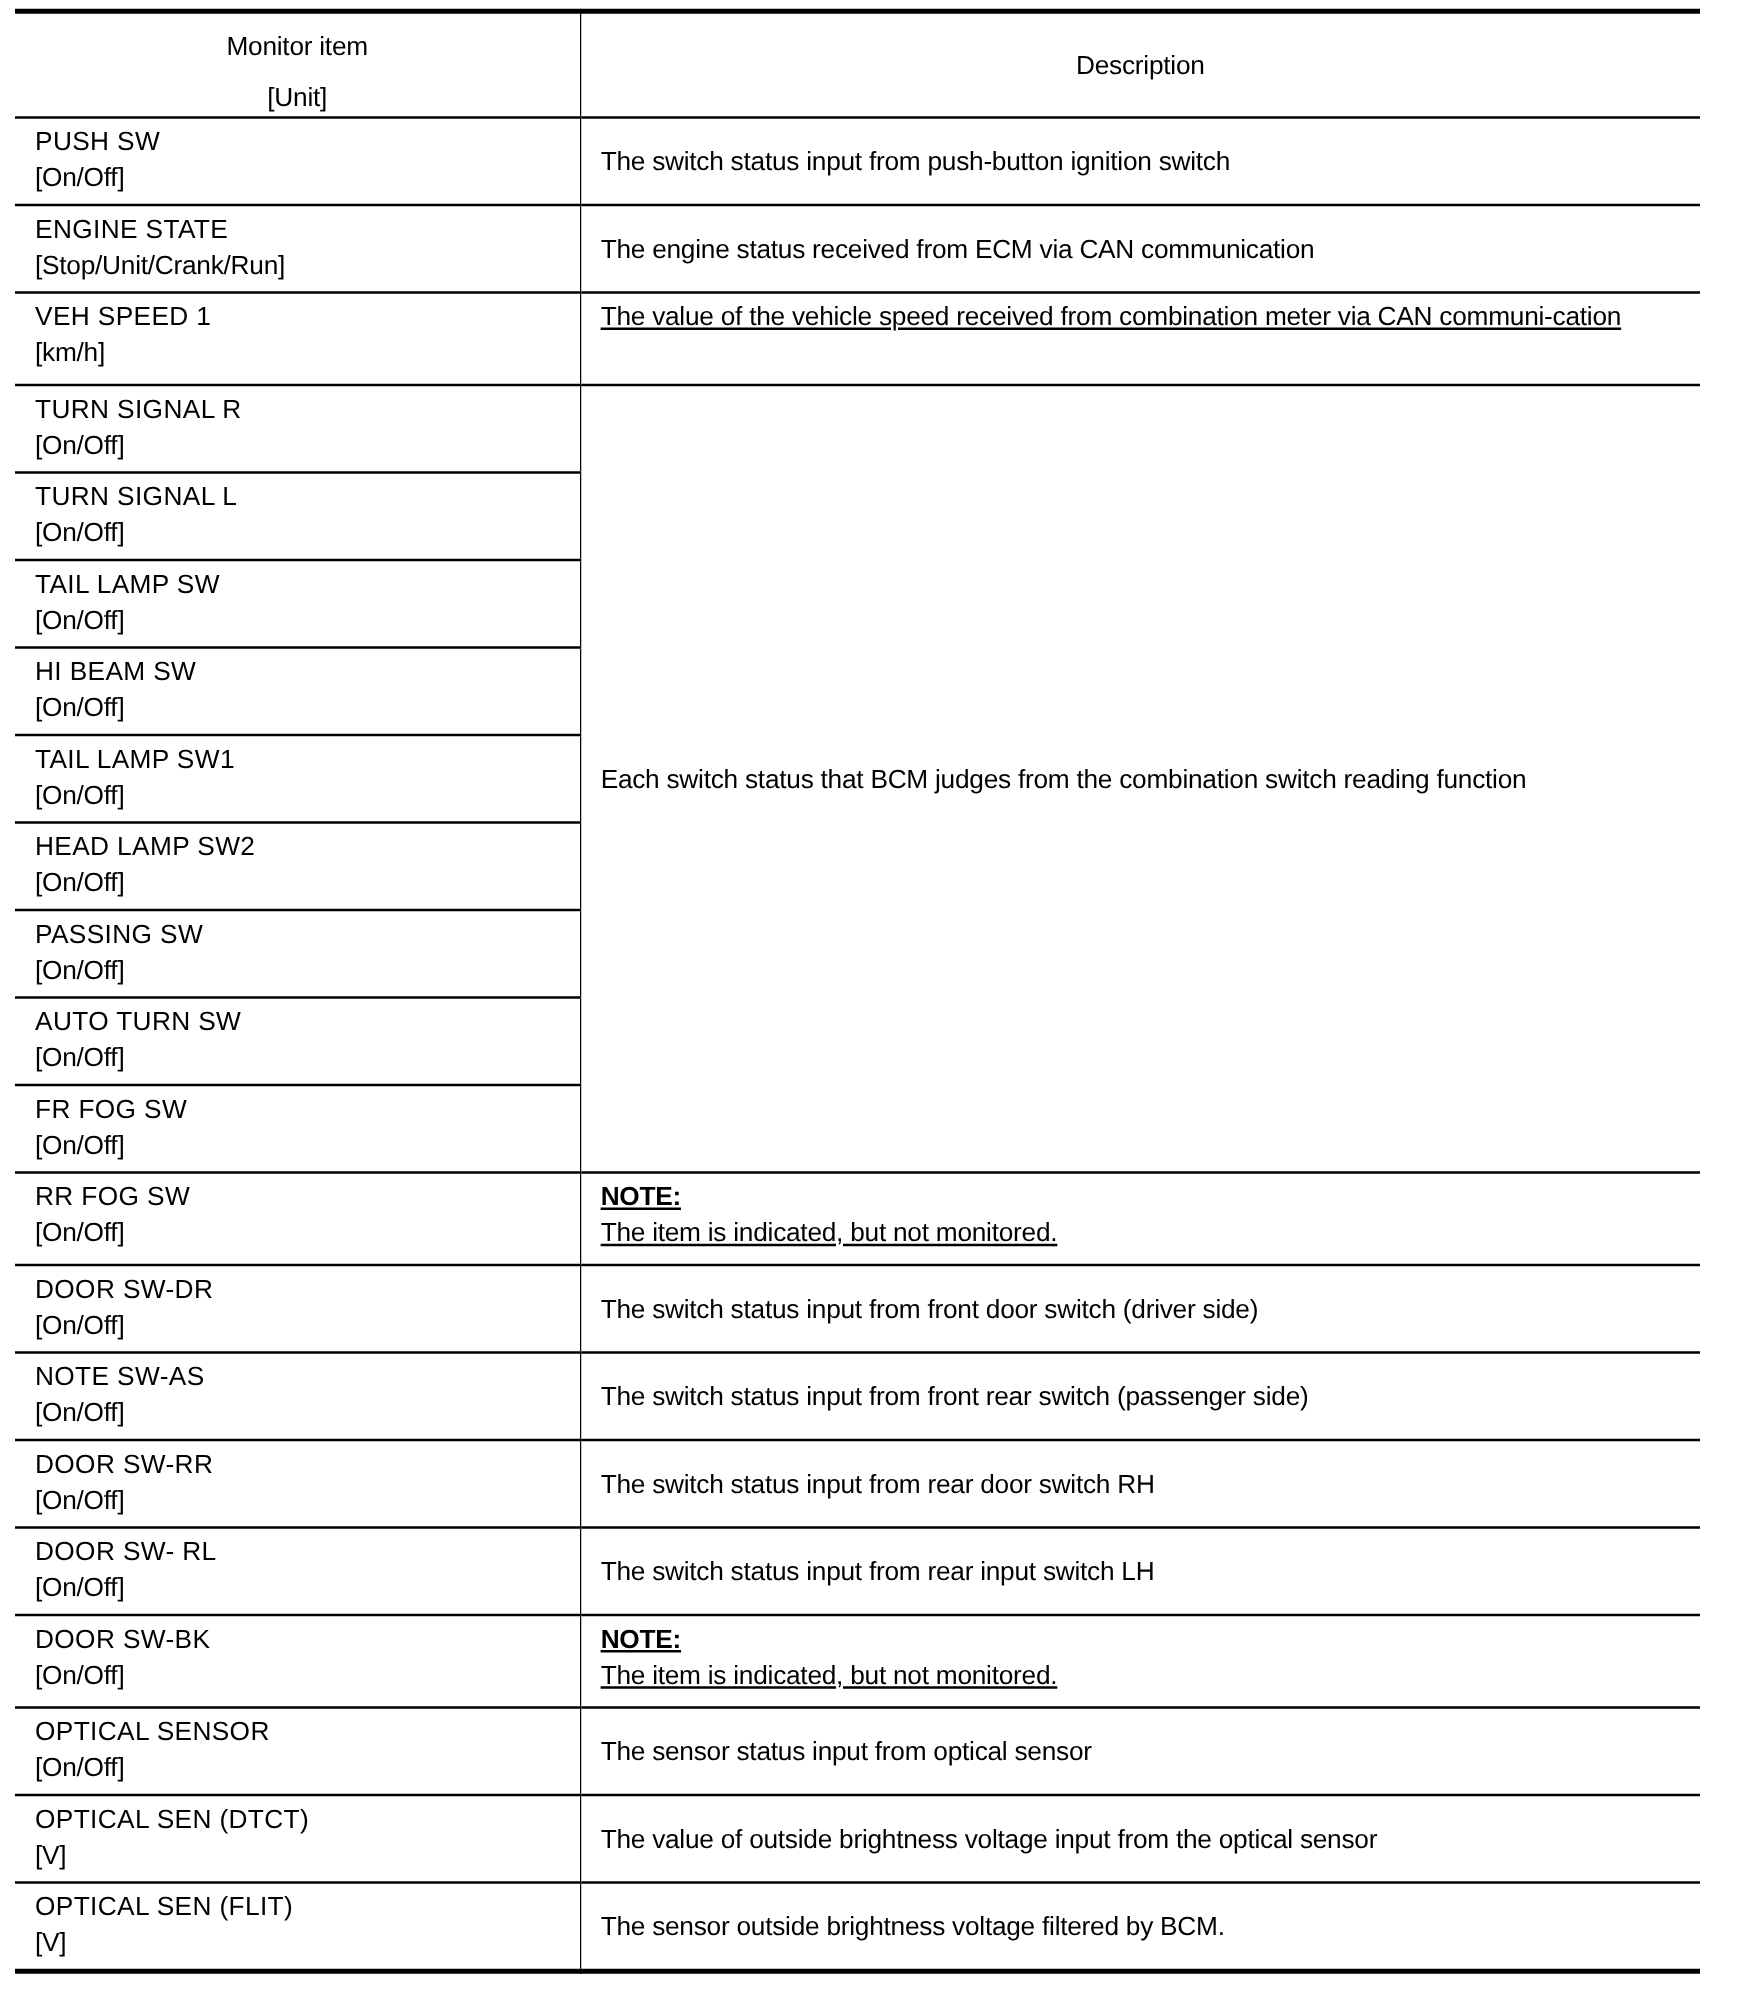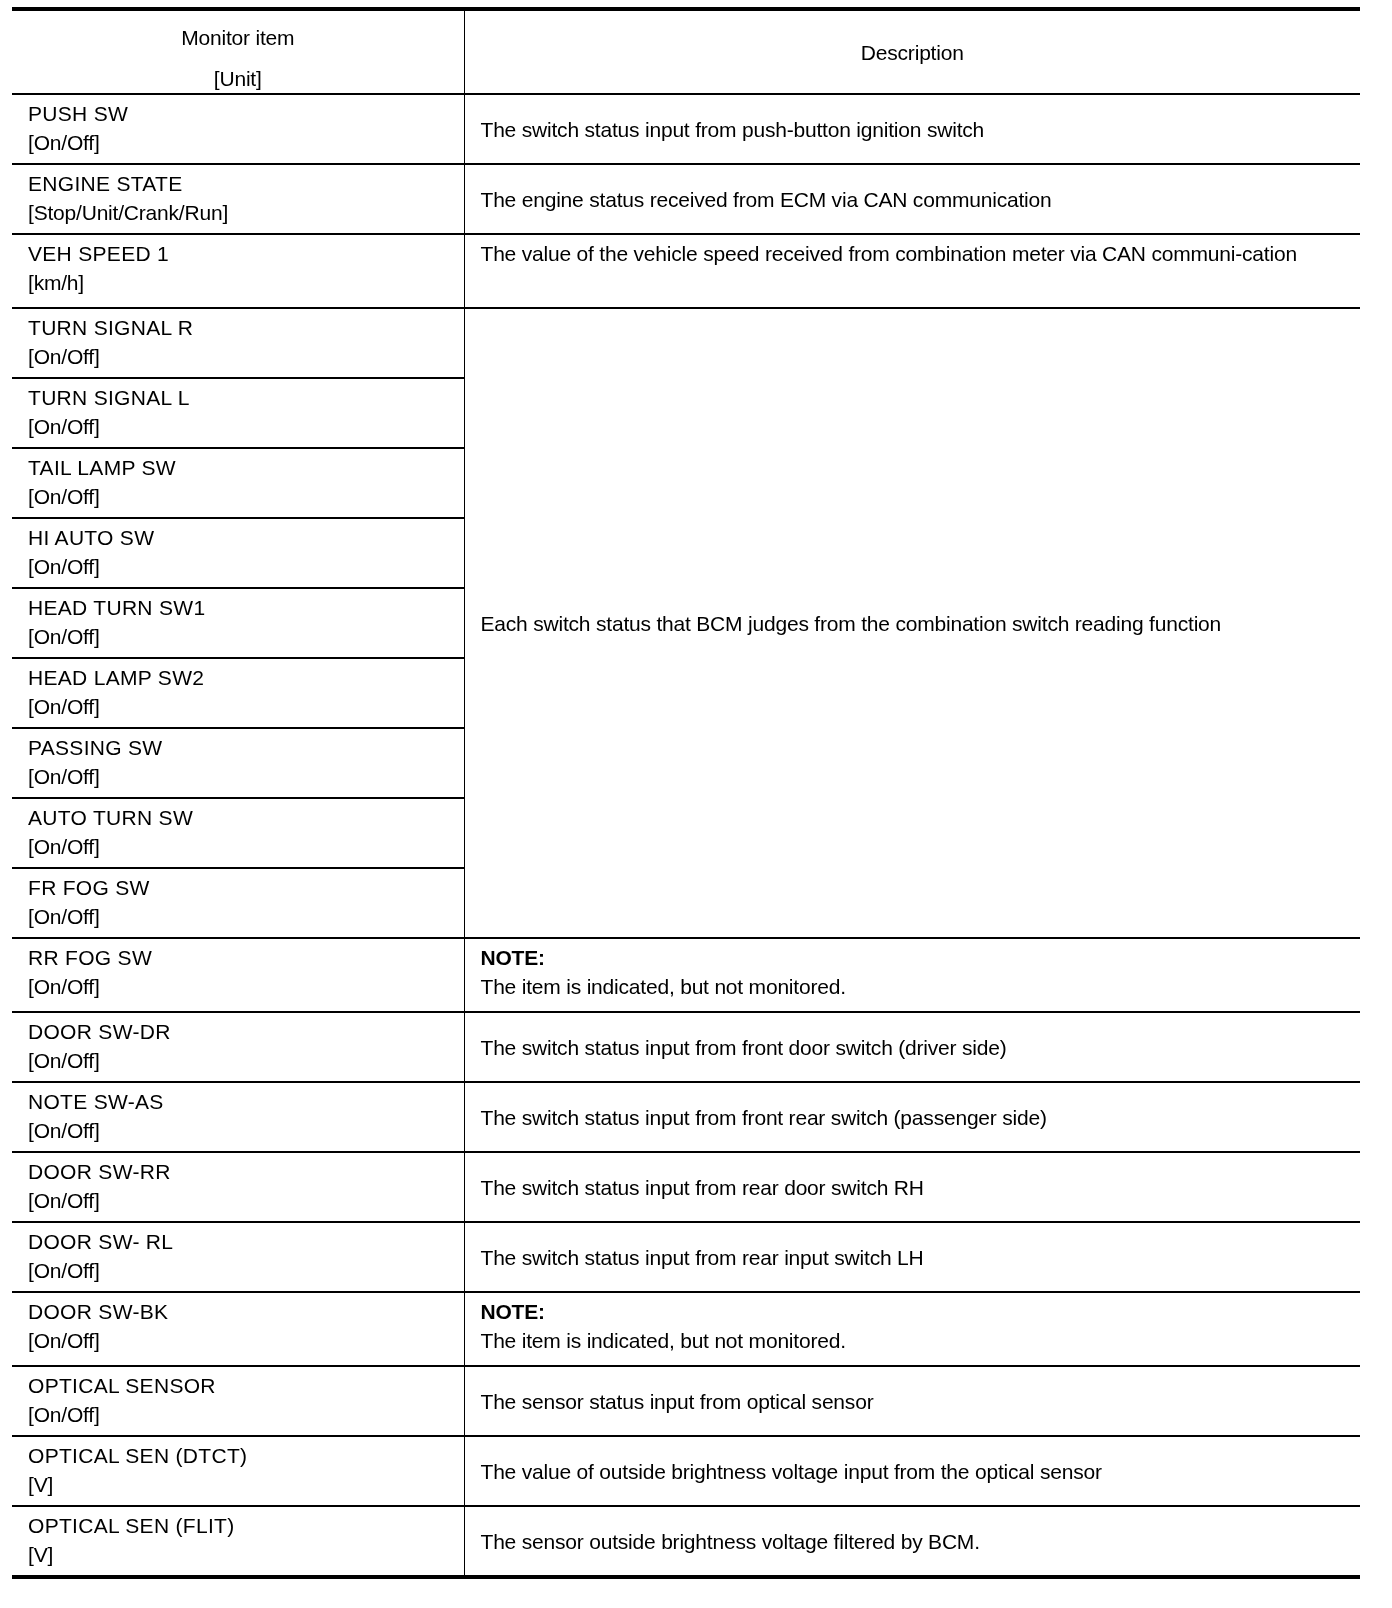--- a/index.html
+++ b/index.html
@@ -52,21 +52,21 @@
       border-right: 1.5px solid #000;
       padding-left: 16px;
       vertical-align: top;
       padding-top: 4px;
       height: 64px;
     }
     .doc-table td.desc {
       padding-left: 16px;
       padding-right: 14px;
     }
-    .doc-table td.desc.top { vertical-align: top; padding-top: 4px; }
+    .doc-table td.desc.top { vertical-align: top; padding-top: 4px; text-decoration: underline; }
     .item-name, .item-unit { display: block; white-space: nowrap; }
     .item-name { letter-spacing: 0.3px; }
     .note-label { display: block; font-weight: bold; }
     .note-text { display: block; }
     .hdr-line { display: block; margin-top: 12px; }
   </style>
 </head>
 <body>
 
 <table class="doc-table">
@@ -119,27 +119,27 @@
       </td>
     </tr>
     <tr>
       <td class="item">
         <span class="item-name">TAIL LAMP SW</span>
         <span class="item-unit">[On/Off]</span>
       </td>
     </tr>
     <tr>
       <td class="item">
-        <span class="item-name">HI AUTO SW</span>
-        <span class="item-unit">[On/Off]</span>
-      </td>
-    </tr>
-    <tr>
-      <td class="item">
-        <span class="item-name">HEAD TURN SW1</span>
+        <span class="item-name">HI BEAM SW</span>
+        <span class="item-unit">[On/Off]</span>
+      </td>
+    </tr>
+    <tr>
+      <td class="item">
+        <span class="item-name">TAIL LAMP SW1</span>
         <span class="item-unit">[On/Off]</span>
       </td>
     </tr>
     <tr>
       <td class="item">
         <span class="item-name">HEAD LAMP SW2</span>
         <span class="item-unit">[On/Off]</span>
       </td>
     </tr>
     <tr>

